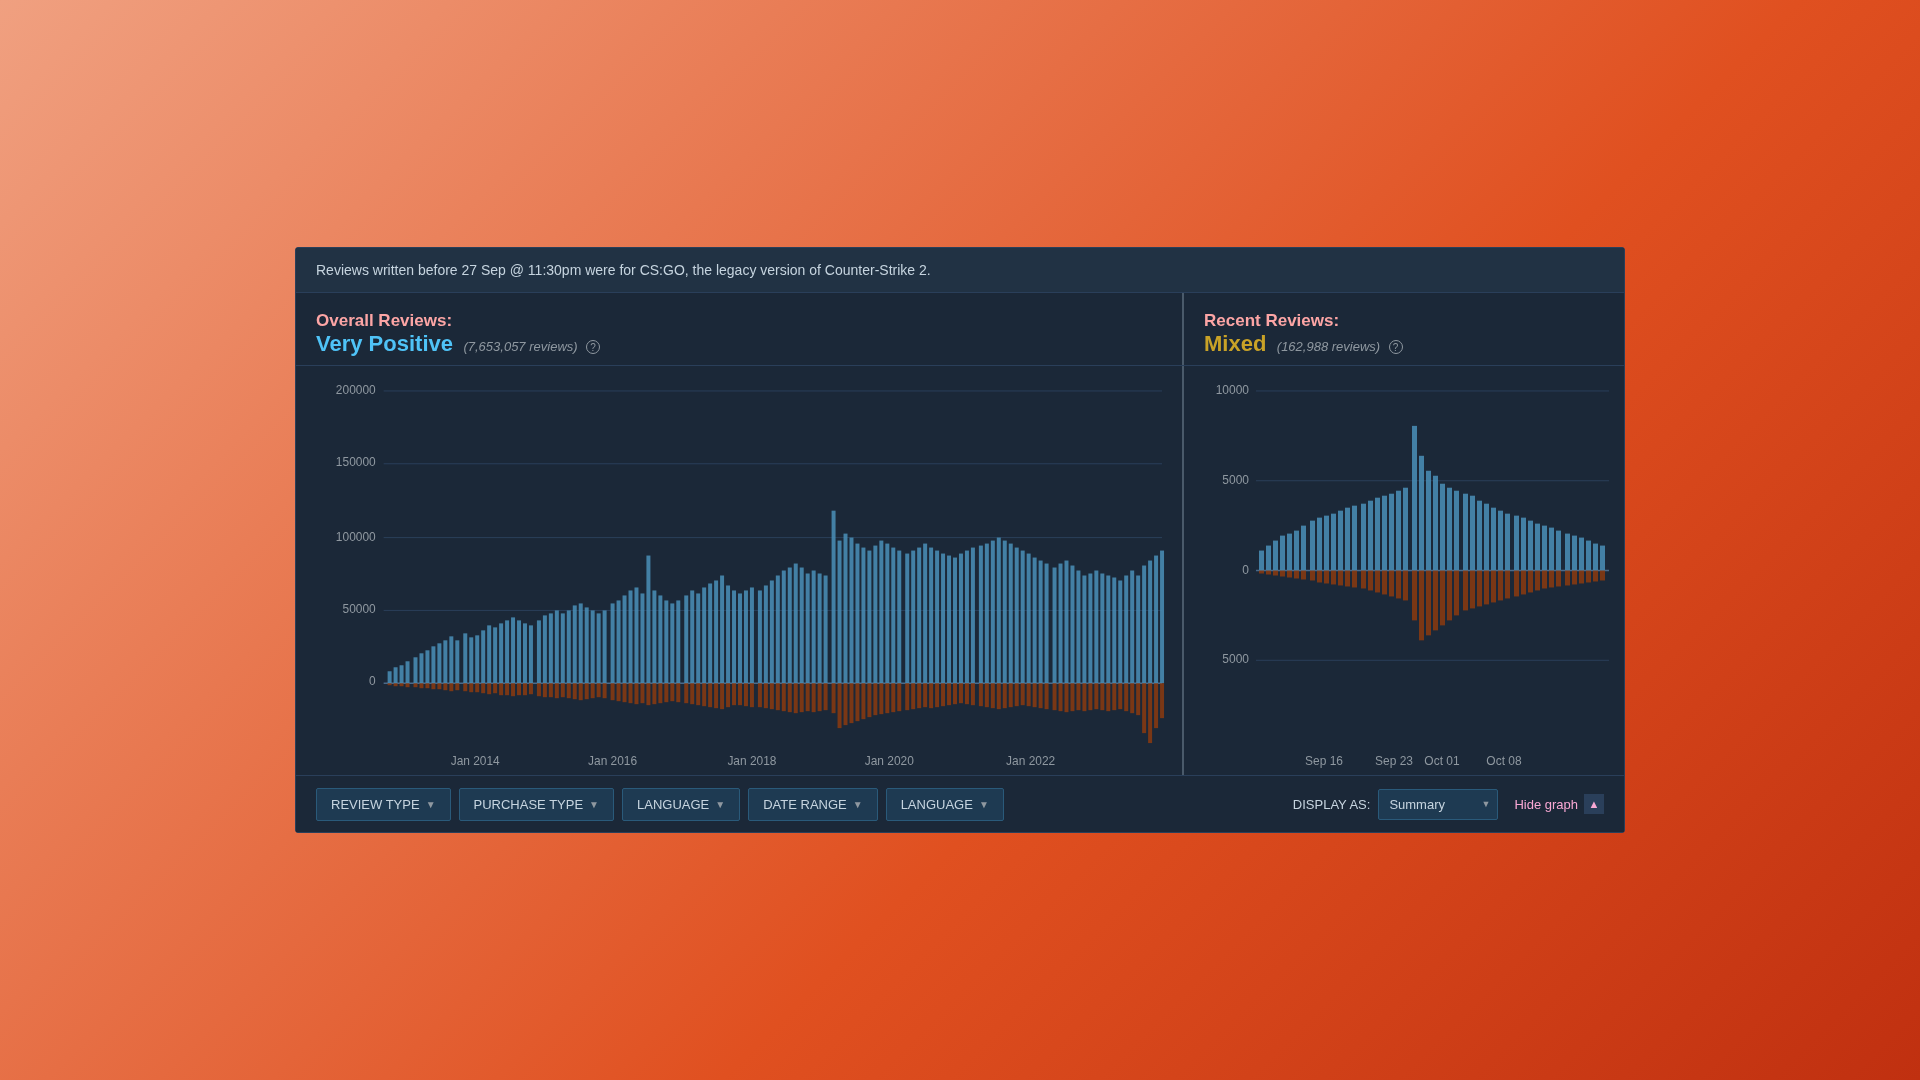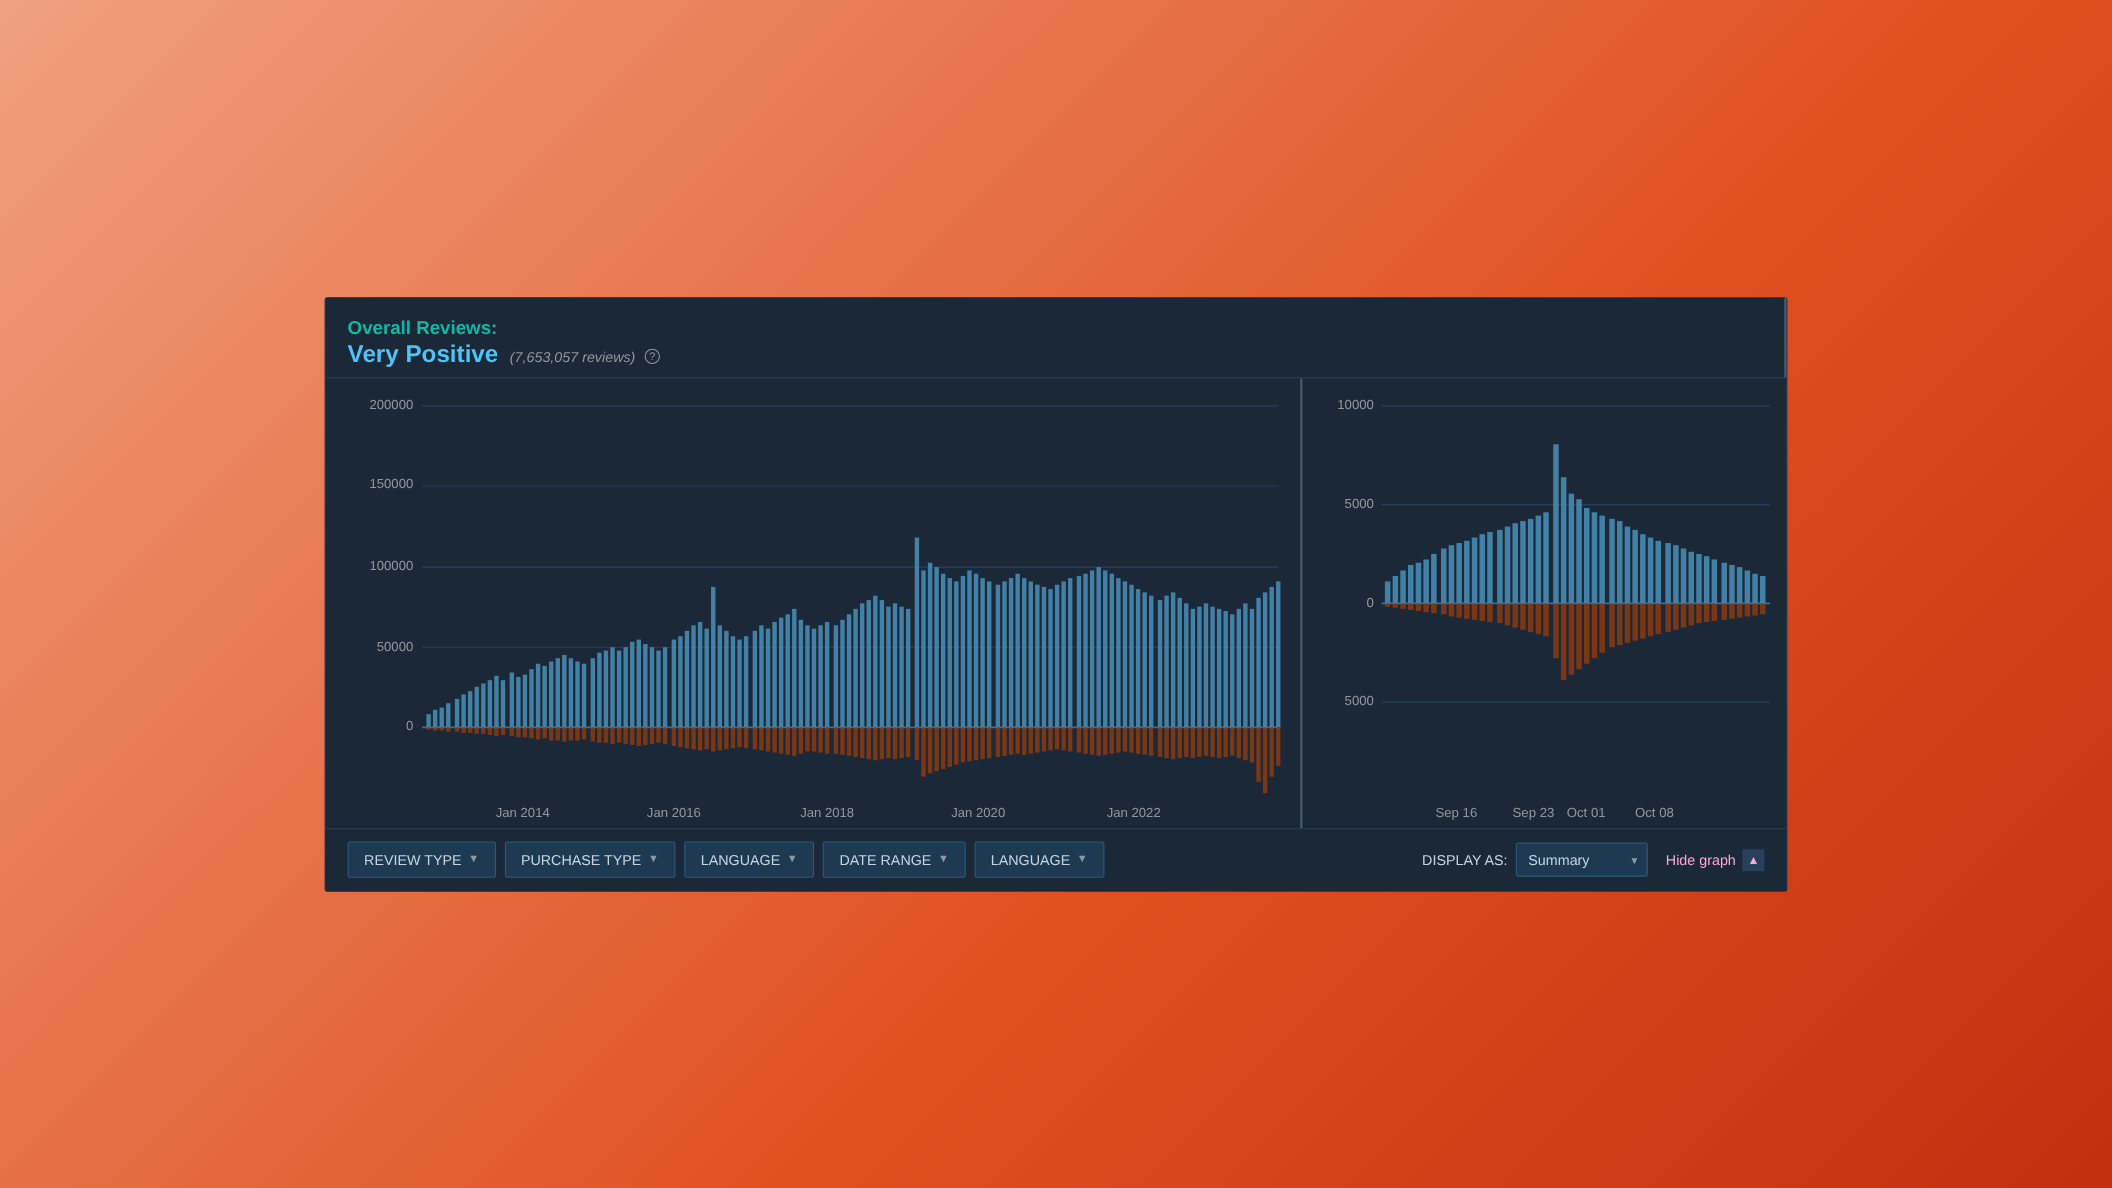--- a/index.html
+++ b/index.html
@@ -33,21 +33,21 @@
     .overall-reviews {
       flex: 1;
       padding: 18px 20px 8px 20px;
       border-right: 2px solid #4a5a6a;
     }
     .recent-reviews {
       width: 440px;
       padding: 18px 20px 8px 20px;
     }
     .reviews-label {
-      color: #14b8a6;
+      color: #fca5a5;
       font-size: 17px;
       font-weight: bold;
       margin-bottom: 0;
     }
     .reviews-rating-positive {
       color: #4fc3f7;
       font-size: 22px;
       font-weight: bold;
       display: inline;
     }
@@ -177,27 +177,38 @@
       align-items: center;
       justify-content: center;
       font-size: 11px;
     }
   </style>
 </head>
 <body>
 
 <div class="main-container">
 
+  <div class="notice-bar">
+    <span>Reviews written before 27 Sep @ 11:30pm were for CS:GO, the legacy version of Counter-Strike 2.</span>
+  </div>
 
   <div class="reviews-section">
     <div class="overall-reviews">
       <div class="reviews-label">Overall Reviews:</div>
       <div>
         <span class="reviews-rating-positive">Very Positive</span>
         <span class="reviews-count">(7,653,057 reviews)</span>
+        <span class="help-icon">?</span>
+      </div>
+    </div>
+    <div class="recent-reviews">
+      <div class="reviews-label">Recent Reviews:</div>
+      <div>
+        <span class="reviews-rating-mixed">Mixed</span>
+        <span class="reviews-count">(162,988 reviews)</span>
         <span class="help-icon">?</span>
       </div>
     </div>
   </div>
 
   <div class="charts-section">
 
     <div class="overall-chart">
       <svg class="chart-canvas" viewBox="0 0 870 400" preserveAspectRatio="none">
 

